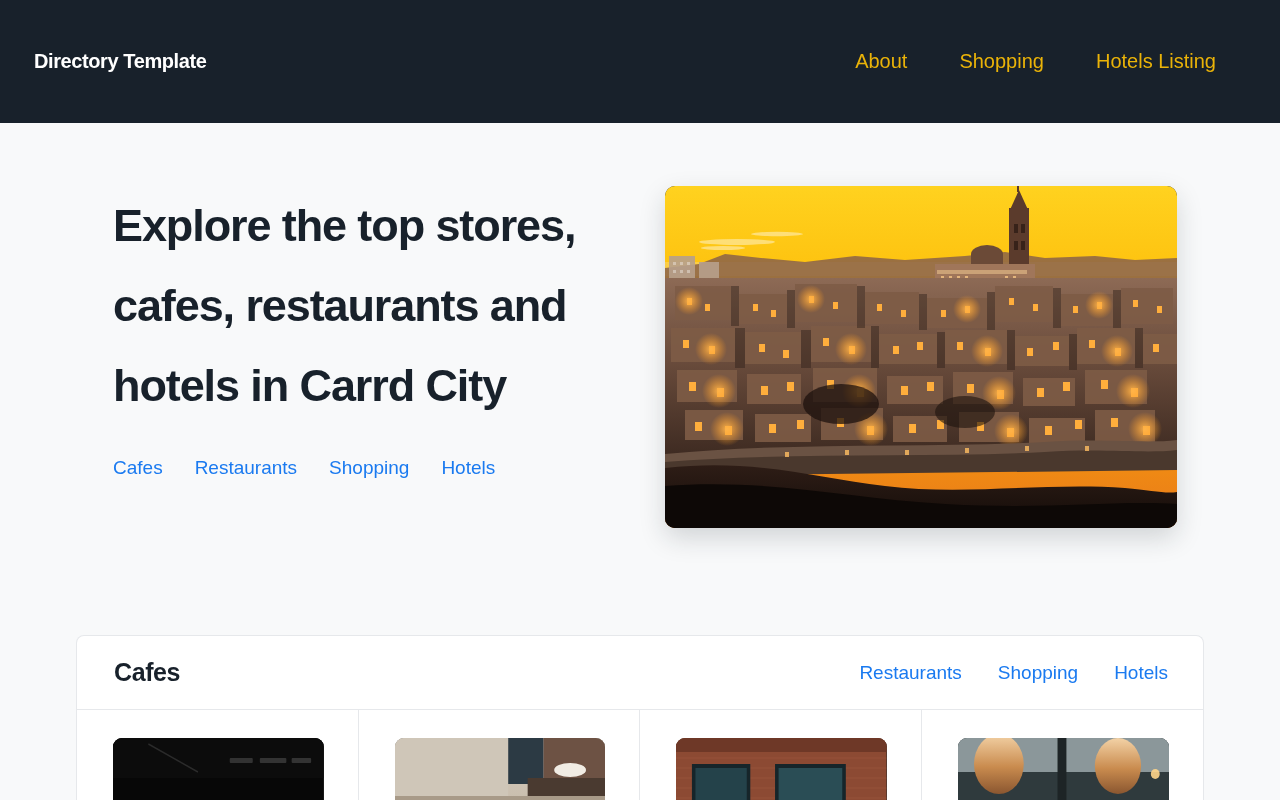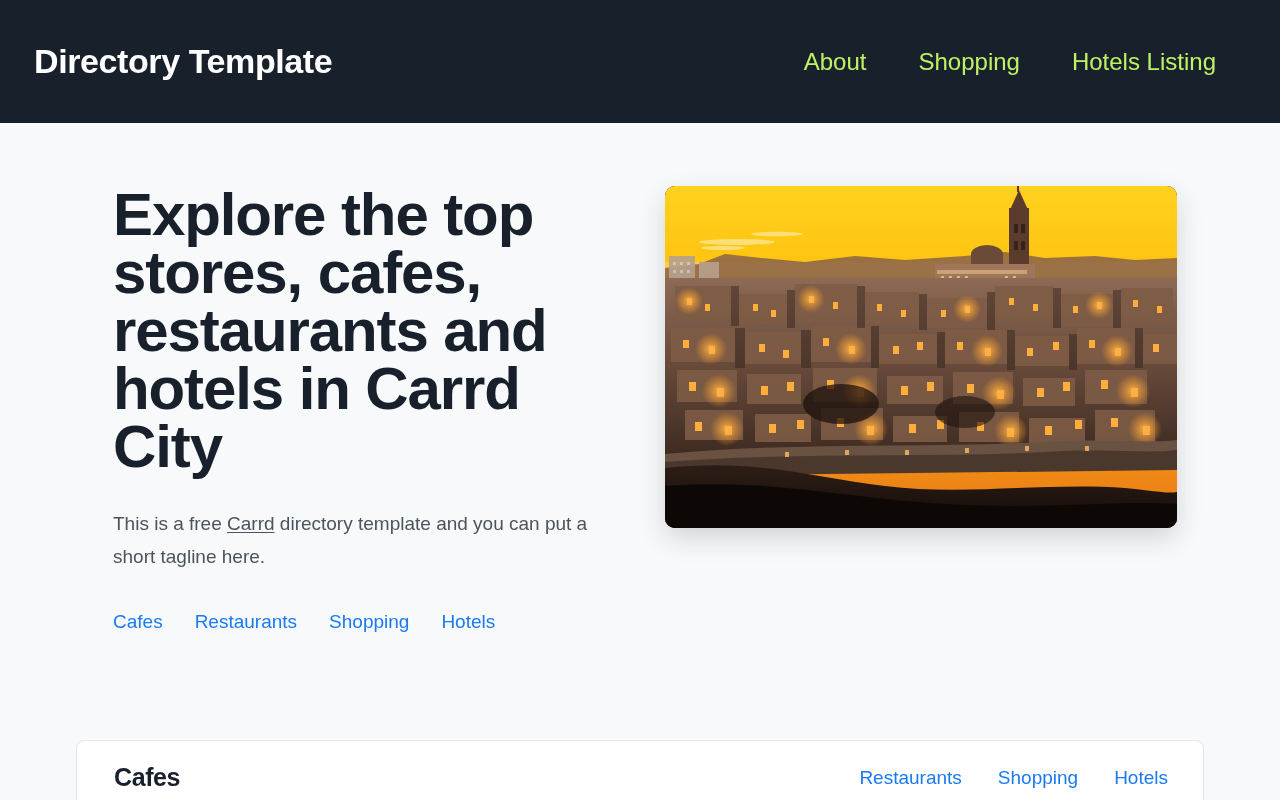--- a/index.html
+++ b/index.html
@@ -22,54 +22,54 @@
   .site-header {
     height: 123px;
     background: #18212b;
     display: flex;
     align-items: center;
     justify-content: space-between;
     padding: 0 36px 0 34px;
   }
 
   .brand {
-    font-size: 34px;
+    font-size: 20px;
     font-weight: bold;
     color: #ffffff;
     letter-spacing: -0.4px;
     white-space: nowrap;
   }
 
   .main-nav {
     display: flex;
     align-items: center;
     gap: 52px;
     padding-right: 28px;
   }
 
   .main-nav a {
-    font-size: 24px;
-    color: #bef264;
+    font-size: 20px;
+    color: #eab308;
     text-decoration: none;
     white-space: nowrap;
   }
 
   
   .hero {
     display: flex;
     align-items: flex-start;
     padding: 63px 0 0 113px;
     gap: 52px;
   }
 
   .hero-copy { width: 500px; padding-top: 0; }
 
   .hero-title {
-    font-size: 60px;
-    line-height: 58px;
+    font-size: 45px;
+    line-height: 80px;
     font-weight: bold;
     letter-spacing: -1.1px;
     color: #18212b;
     margin-bottom: 31px;
   }
 
   .hero-tagline {
     font-size: 19px;
     line-height: 33px;
     color: #4b545e;
@@ -174,23 +174,20 @@
     <a href="#">About</a>
     <a href="#">Shopping</a>
     <a href="#">Hotels Listing</a>
   </nav>
 </header>
 
 <section class="hero">
   <div class="hero-copy">
     <h1 class="hero-title">Explore the top stores, cafes, restaurants and hotels in Carrd City</h1>
 
-    <p class="hero-tagline">
-      <span>This is a free </span><a href="#">Carrd</a><span> directory template and you can put a short tagline here.</span>
-    </p>
 
     <div class="category-links">
       <a href="#">Cafes</a>
       <a href="#">Restaurants</a>
       <a href="#">Shopping</a>
       <a href="#">Hotels</a>
     </div>
   </div>
 
   <figure class="hero-figure">

